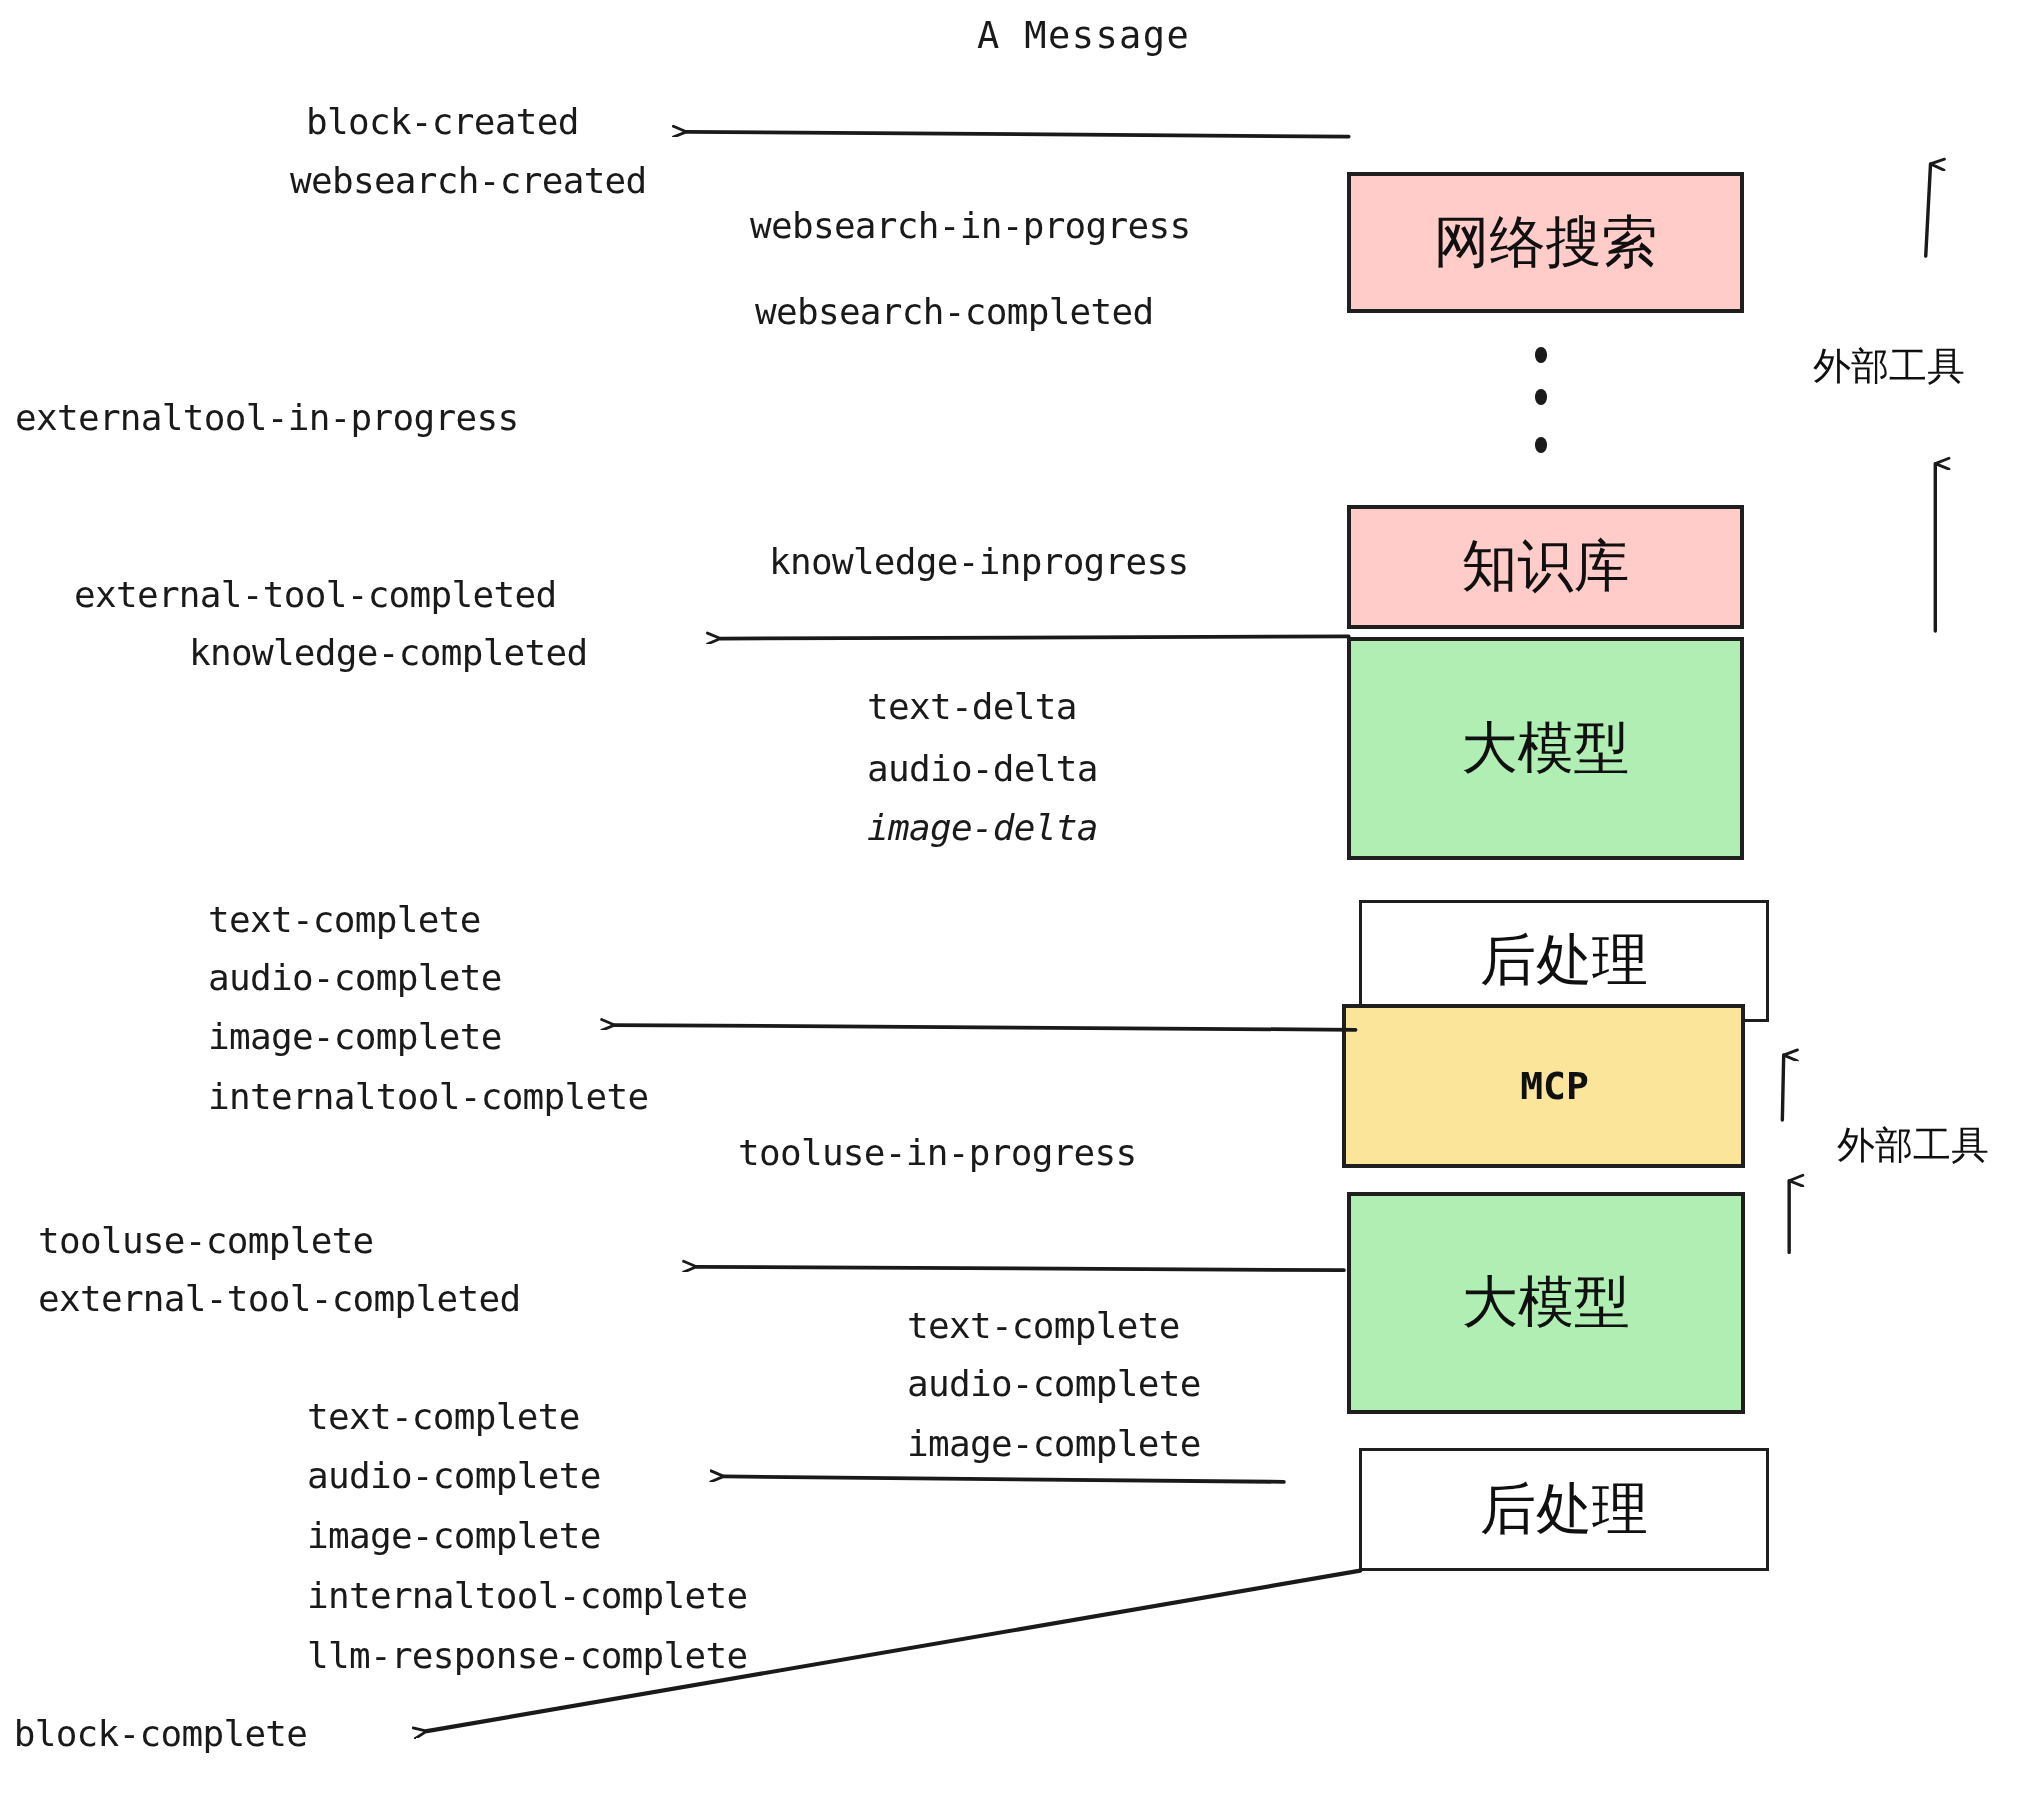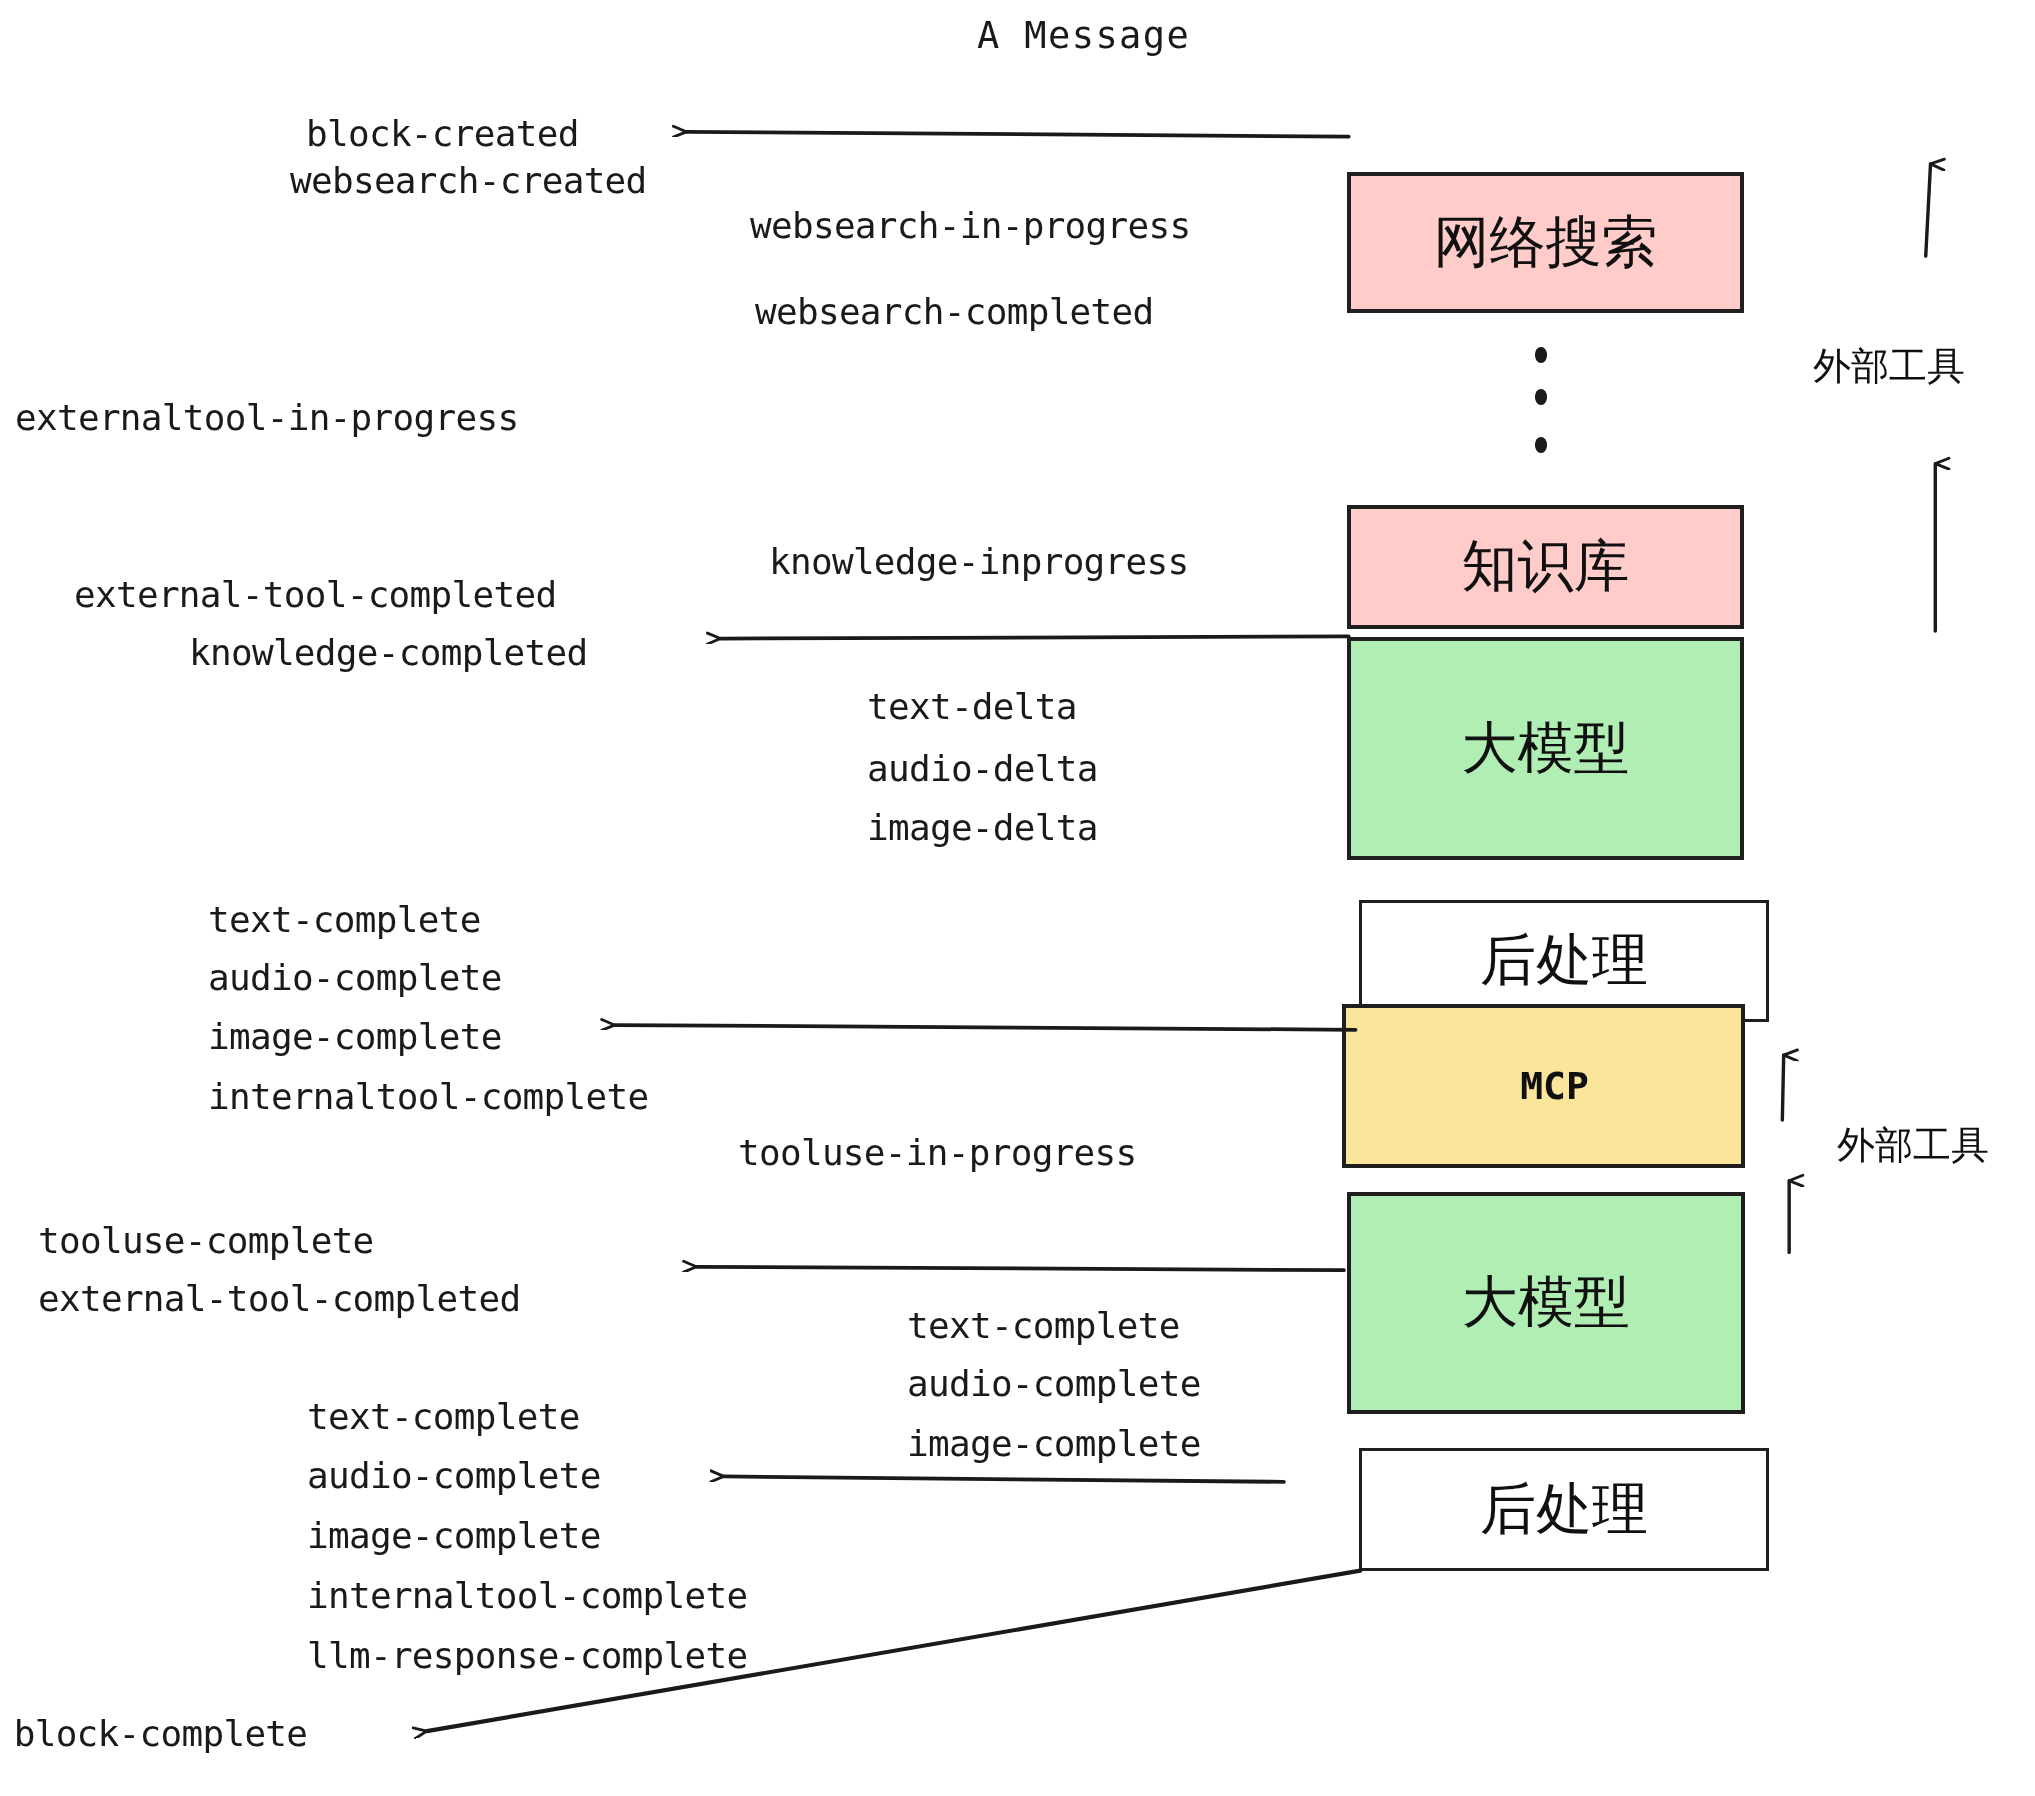--- a/index.html
+++ b/index.html
@@ -61,31 +61,31 @@
   </div>
 
   <div class="dot" style="left:1535px; top:347px;"></div>
   <div class="dot" style="left:1535px; top:389px;"></div>
   <div class="dot" style="left:1535px; top:437px;"></div>
 
   <div class="grouplabel" style="left:1813px; top:341px;">外部工具</div>
 
   <div class="grouplabel" style="left:1837px; top:1120px;">外部工具</div>
 
-  <div class="ev" style="left:306px;  top:116px;">block-created</div>
+  <div class="ev" style="left:306px;  top:104px;">block-created</div>
   <div class="ev" style="left:290px;  top:163px;">websearch-created</div>
   <div class="ev" style="left:750px; top:208px;">websearch-in-progress</div>
   <div class="ev" style="left:755px; top:294px;">websearch-completed</div>
   <div class="ev" style="left:769px; top:544px;">knowledge-inprogress</div>
   <div class="ev" style="left:15px;   top:400px;">externaltool-in-progress</div>
   <div class="ev" style="left:74px;  top:577px;">external-tool-completed</div>
   <div class="ev" style="left:189px;  top:635px;">knowledge-completed</div>
   <div class="ev" style="left:867px; top:689px;">text-delta</div>
   <div class="ev" style="left:867px; top:751px;">audio-delta</div>
-  <div class="ev" style="left:867px; top:810px;">image-delta</div>
+  <div class="ev" style="left:867px; top:810px;font-style:italic;">image-delta</div>
   <div class="ev" style="left:208px;  top:902px;">text-complete</div>
   <div class="ev" style="left:208px;  top:960px;">audio-complete</div>
   <div class="ev" style="left:208px;  top:1019px;">image-complete</div>
   <div class="ev" style="left:208px;  top:1079px;">internaltool-complete</div>
   <div class="ev" style="left:738px; top:1135px;">tooluse-in-progress</div>
   <div class="ev" style="left:38px;   top:1223px;">tooluse-complete</div>
   <div class="ev" style="left:38px;   top:1281px;">external-tool-completed</div>
   <div class="ev" style="left:907px; top:1308px;">text-complete</div>
   <div class="ev" style="left:907px; top:1366px;">audio-complete</div>
   <div class="ev" style="left:907px; top:1426px;">image-complete</div>

